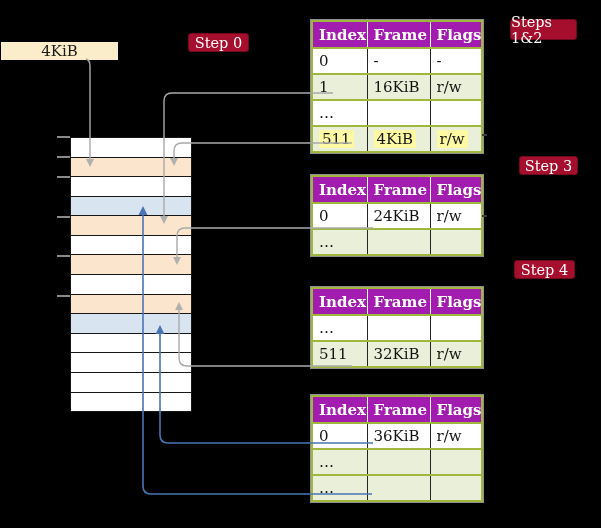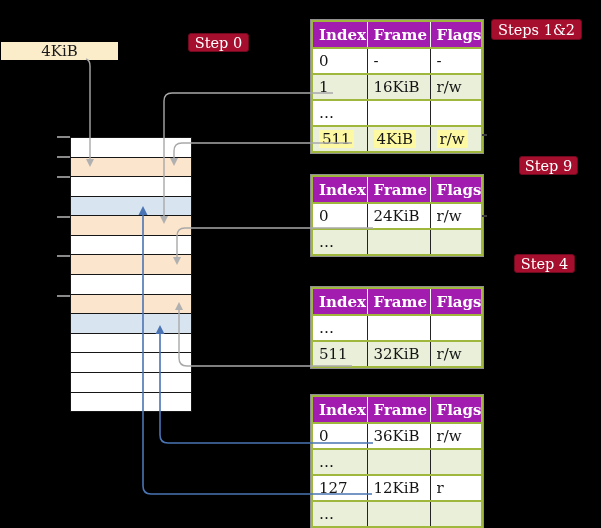--- a/index.html
+++ b/index.html
@@ -13,23 +13,23 @@
     background:#fbedc9;color:#1a1a1a;font-size:15px;
     display:flex;align-items:center;justify-content:center;
   }
   
   .steplabel{
     position:absolute;background:#a60e2e;border:1px solid #6f091e;
     border-radius:3px;color:#fff;font-size:14.5px;box-sizing:border-box;
     display:flex;align-items:center;justify-content:center;
   }
   #lbl-step0  {left:188px;top:33px; width:61px;height:19px;}
-  #lbl-steps12{left:491px;top:19px; width:91px;height:21px;}
+  #lbl-steps12{left:510px;top:19px; width:67px;height:21px;}
   #lbl-step3  {left:519px;top:156px;width:59px;height:19px;}
-  #lbl-step4  {left:514px;top:254px;width:61px;height:19px;align-items:center;}
+  #lbl-step4  {left:514px;top:260px;width:61px;height:19px;align-items:center;}
   
   .memstack{
     position:absolute;left:70px;top:137px;width:122px;height:275px;
     border:1.5px solid #161616;box-sizing:border-box;
     display:flex;flex-direction:column;background:#fff;
   }
   .mrow{flex:1;border-top:1.5px solid #161616;}
   .mrow:first-child{border-top:none;}
   .fill-white{background:#ffffff;}
   .fill-peach{background:#fce5cd;}
@@ -66,21 +66,21 @@
     <span>4KiB</span>
   </div>
 
   <div class="steplabel" id="lbl-step0">
     <span>Step 0</span>
   </div>
   <div class="steplabel" id="lbl-steps12">
     <span>Steps 1&amp;2</span>
   </div>
   <div class="steplabel" id="lbl-step3">
-    <span>Step 9</span>
+    <span>Step 3</span>
   </div>
   <div class="steplabel" id="lbl-step4">
     <span>Step 4</span>
   </div>
 
   <div class="memstack">
     <div class="mrow fill-white"></div>
     <div class="mrow fill-peach"></div>
     <div class="mrow fill-white"></div>
     <div class="mrow fill-blue"></div>
@@ -209,25 +209,20 @@
     <tbody>
       <tr>
         <td>0</td>
         <td>36KiB</td>
         <td>r/w</td>
       </tr>
       <tr class="shaded">
         <td>…</td>
         <td></td>
         <td></td>
-      </tr>
-      <tr>
-        <td>127</td>
-        <td>12KiB</td>
-        <td>r</td>
       </tr>
       <tr class="shaded">
         <td>…</td>
         <td></td>
         <td></td>
       </tr>
     </tbody>
   </table>
 
   <svg class="overlay" width="601" height="528" viewBox="0 0 601 528">

